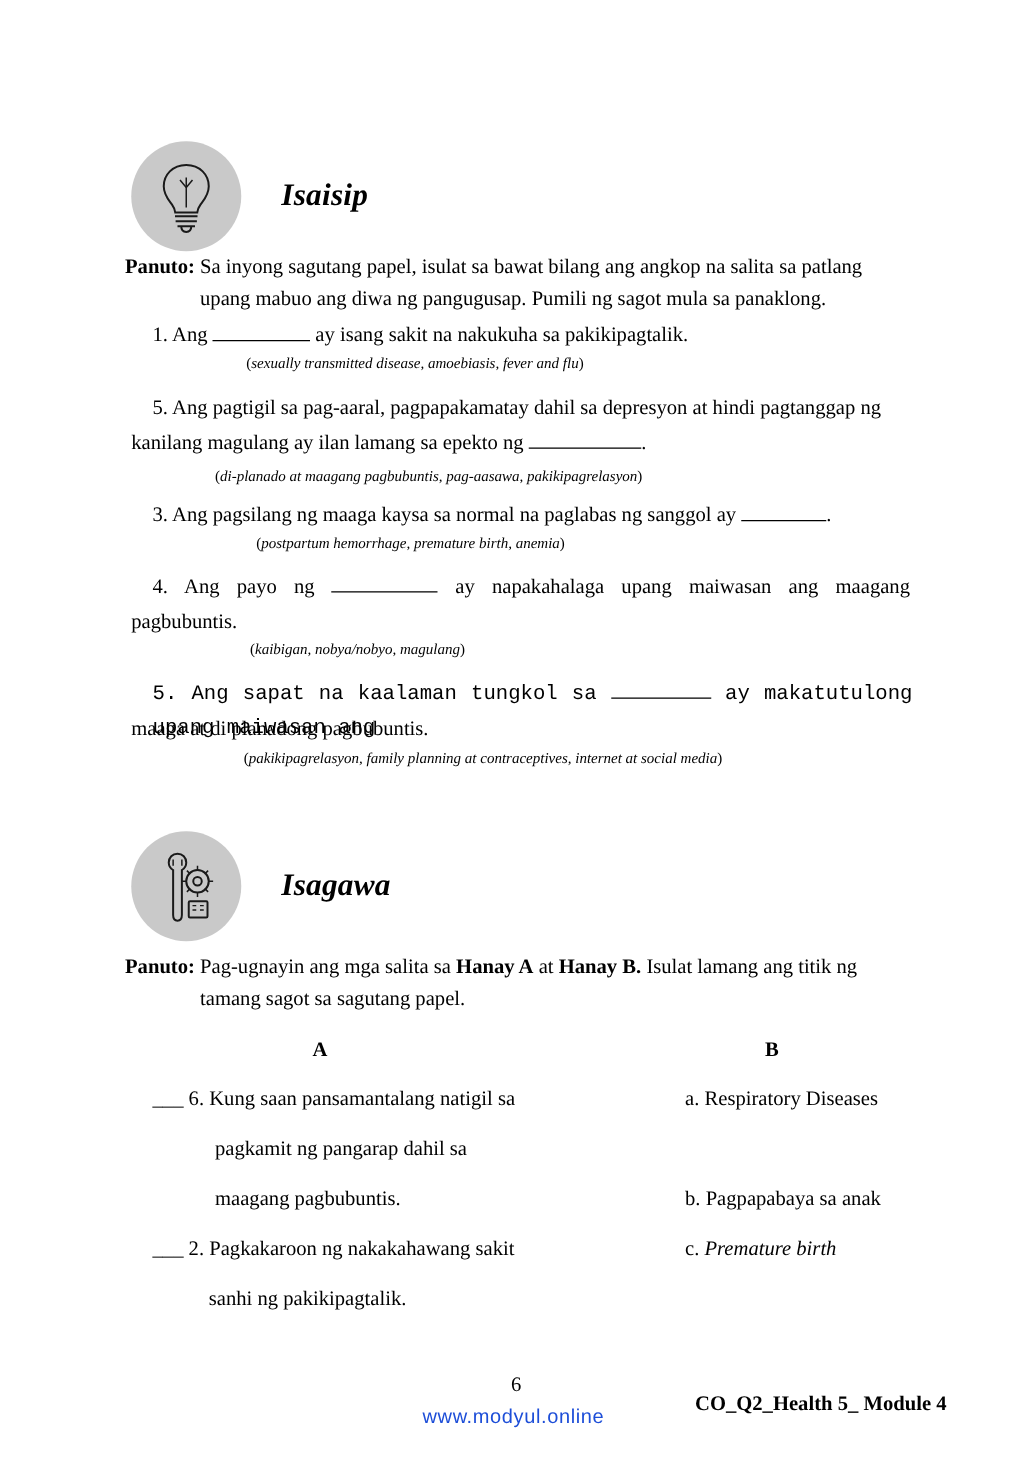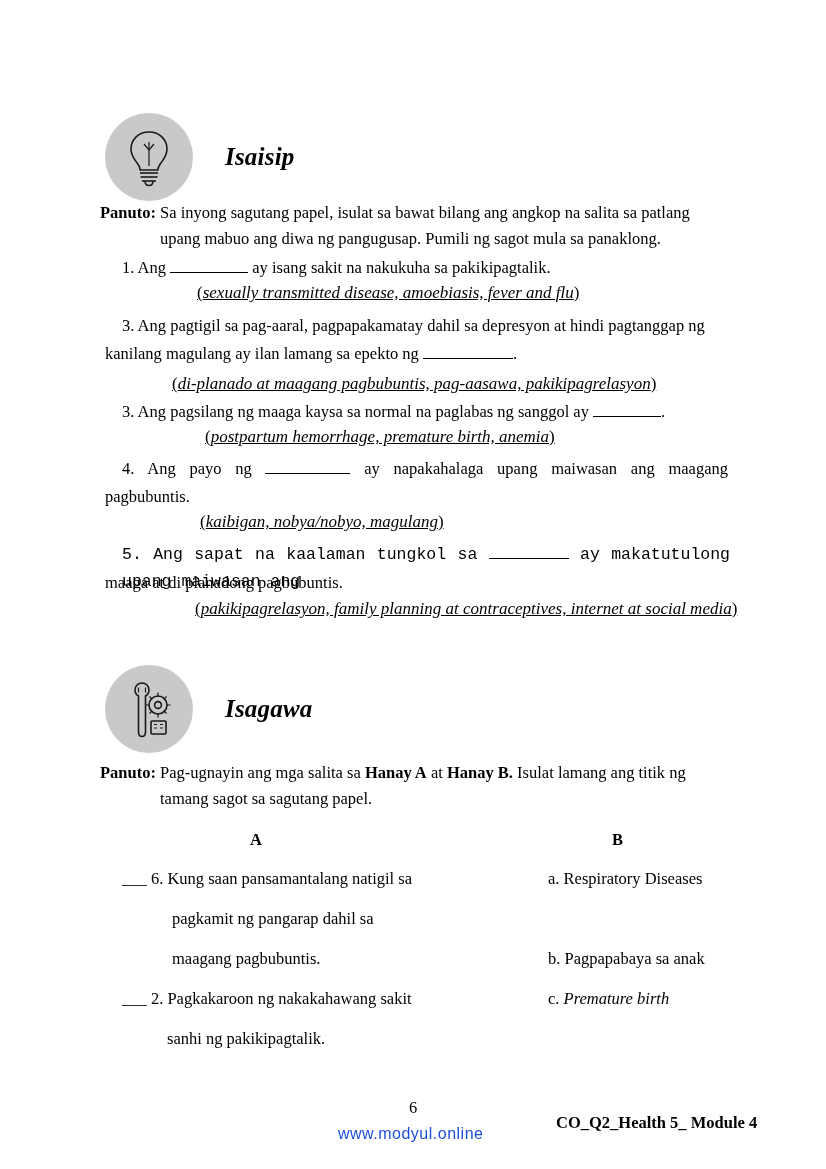--- a/index.html
+++ b/index.html
@@ -63,23 +63,22 @@
   }
 
   .qitem {
     position: absolute;
     font-size: 16.5px;
     line-height: 1.62;
     text-align: justify;
   }
   .choices {
     position: absolute;
-    font-size: 17px;
+    font-size: 12px;
     font-style: italic;
-    text-decoration: underline;
   }
   .choices .paren { font-style: normal; }
   .blank-line {
     display: inline-block;
     border-bottom: 1px solid #000;
     height: .9em;
     vertical-align: baseline;
   }
 
   
@@ -147,21 +146,21 @@
   <div class="qitem" style="left:122px; top:255px; width:610px;">
     <span>1. Ang</span>
     <span class="blank-line" style="width:78px;"></span>
     <span>ay isang sakit na nakukuha sa pakikipagtalik.</span>
   </div>
   <div class="choices" style="left:197px; top:283px;">
     <span class="paren">(</span><span>sexually transmitted disease, amoebiasis, fever and flu</span><span class="paren">)</span>
   </div>
 
   <div class="qitem" style="left:122px; top:313px; width:606px;">
-    <span>3. Ang pagtigil sa pag-aaral, pagpapakamatay dahil sa depresyon at hindi pagtanggap ng</span>
+    <span>5. Ang pagtigil sa pag-aaral, pagpapakamatay dahil sa depresyon at hindi pagtanggap ng</span>
   </div>
   <div class="qitem" style="left:105px; top:341px; width:623px;">
     <span>kanilang magulang ay ilan lamang sa epekto ng</span>
     <span class="blank-line" style="width:90px;"></span><span>.</span>
   </div>
   <div class="choices" style="left:172px; top:374px;">
     <span class="paren">(</span><span>di-planado at maagang pagbubuntis, pag-aasawa, pakikipagrelasyon</span><span class="paren">)</span>
   </div>
 
   <div class="qitem" style="left:122px; top:399px; width:610px;">

